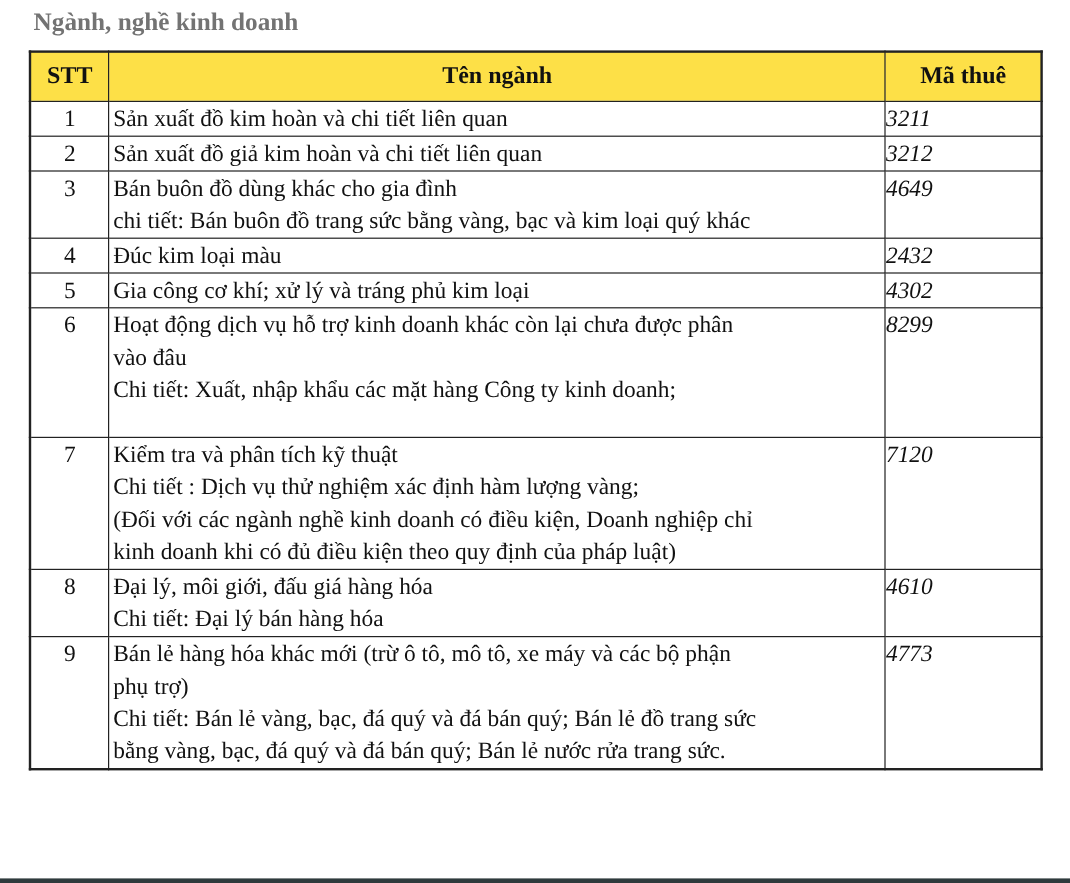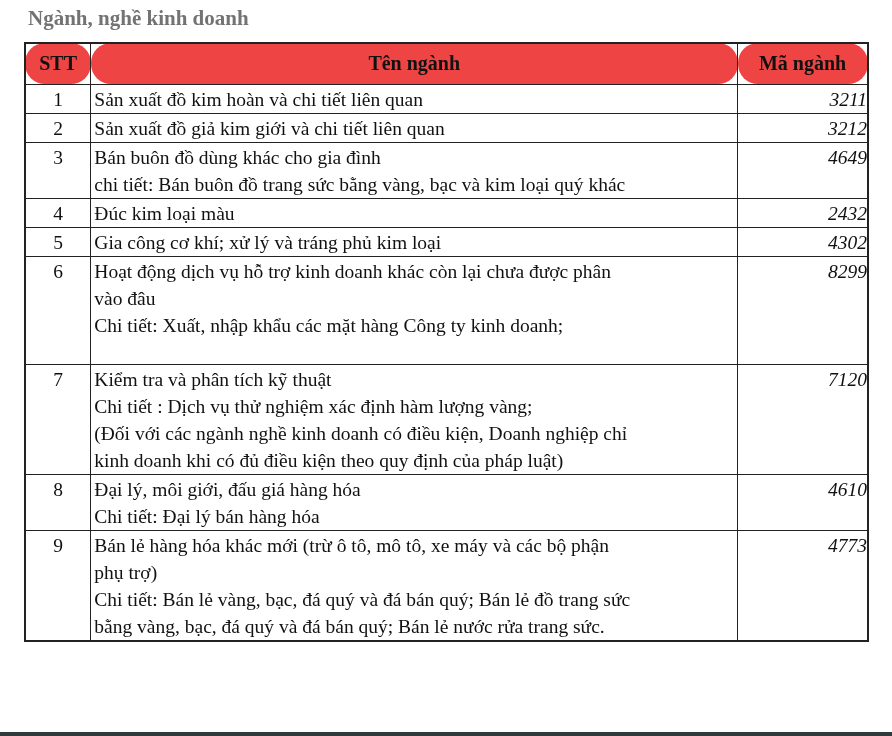--- a/index.html
+++ b/index.html
@@ -21,35 +21,34 @@
       border-collapse: collapse;
       border: 2px solid #222;
       font-size: 19.5px;
       line-height: 27px;
     }
     table.biz th, table.biz td {
       border: 1.5px solid #222;
       vertical-align: top;
     }
     table.biz thead th {
-      background: #ef4444;
+      background: #fde047;
       font-weight: bold;
       font-size: 20px;
       height: 41px;
       vertical-align: middle;
       text-align: center;
       padding: 0 4px;
-      border-radius: 20px;
     }
     col.c-stt { width: 66px; }
     col.c-name { width: 648px; }
     col.c-code { width: 131px; }
     td.stt { text-align: center; padding-top: 1px; }
     td.name { padding: 1px 2px 0 3px; }
-    td.code { text-align: right; font-style: italic; padding-top: 1px; margin-top: 19px; }
+    td.code { text-align: left; font-style: italic; padding-top: 1px; margin-top: 19px; }
     .line { display: block; white-space: nowrap; }
     tr.r1 td { height: 29px; }
     tr.r2 td { height: 29px; }
     tr.r3 td { height: 56px; }
     tr.r4 td { height: 29px; }
     tr.r5 td { height: 29px; }
     tr.r6 td { height: 108px; }
     tr.r7 td { height: 106px; }
     tr.r8 td { height: 55px; }
     tr.r9 td { height: 106px; }
@@ -69,35 +68,35 @@
   <table class="biz">
     <colgroup>
       <col class="c-stt">
         <col class="c-name">
         <col class="c-code">
     </colgroup>
     <thead>
       <tr>
         <th>STT</th>
         <th>Tên ngành</th>
-        <th>Mã ngành</th>
+        <th>Mã thuê</th>
       </tr>
     </thead>
     <tbody>
       <tr class="r1">
         <td class="stt">1</td>
         <td class="name">
           <span class="line">Sản xuất đồ kim hoàn và chi tiết liên quan</span>
         </td>
         <td class="code">3211</td>
       </tr>
       <tr class="r2">
         <td class="stt">2</td>
         <td class="name">
-          <span class="line">Sản xuất đồ giả kim giới và chi tiết liên quan</span>
+          <span class="line">Sản xuất đồ giả kim hoàn và chi tiết liên quan</span>
         </td>
         <td class="code">3212</td>
       </tr>
       <tr class="r3">
         <td class="stt">3</td>
         <td class="name">
           <span class="line">Bán buôn đồ dùng khác cho gia đình</span>
           <span class="line">chi tiết: Bán buôn đồ trang sức bằng vàng, bạc và kim loại quý khác</span>
         </td>
         <td class="code">4649</td>

